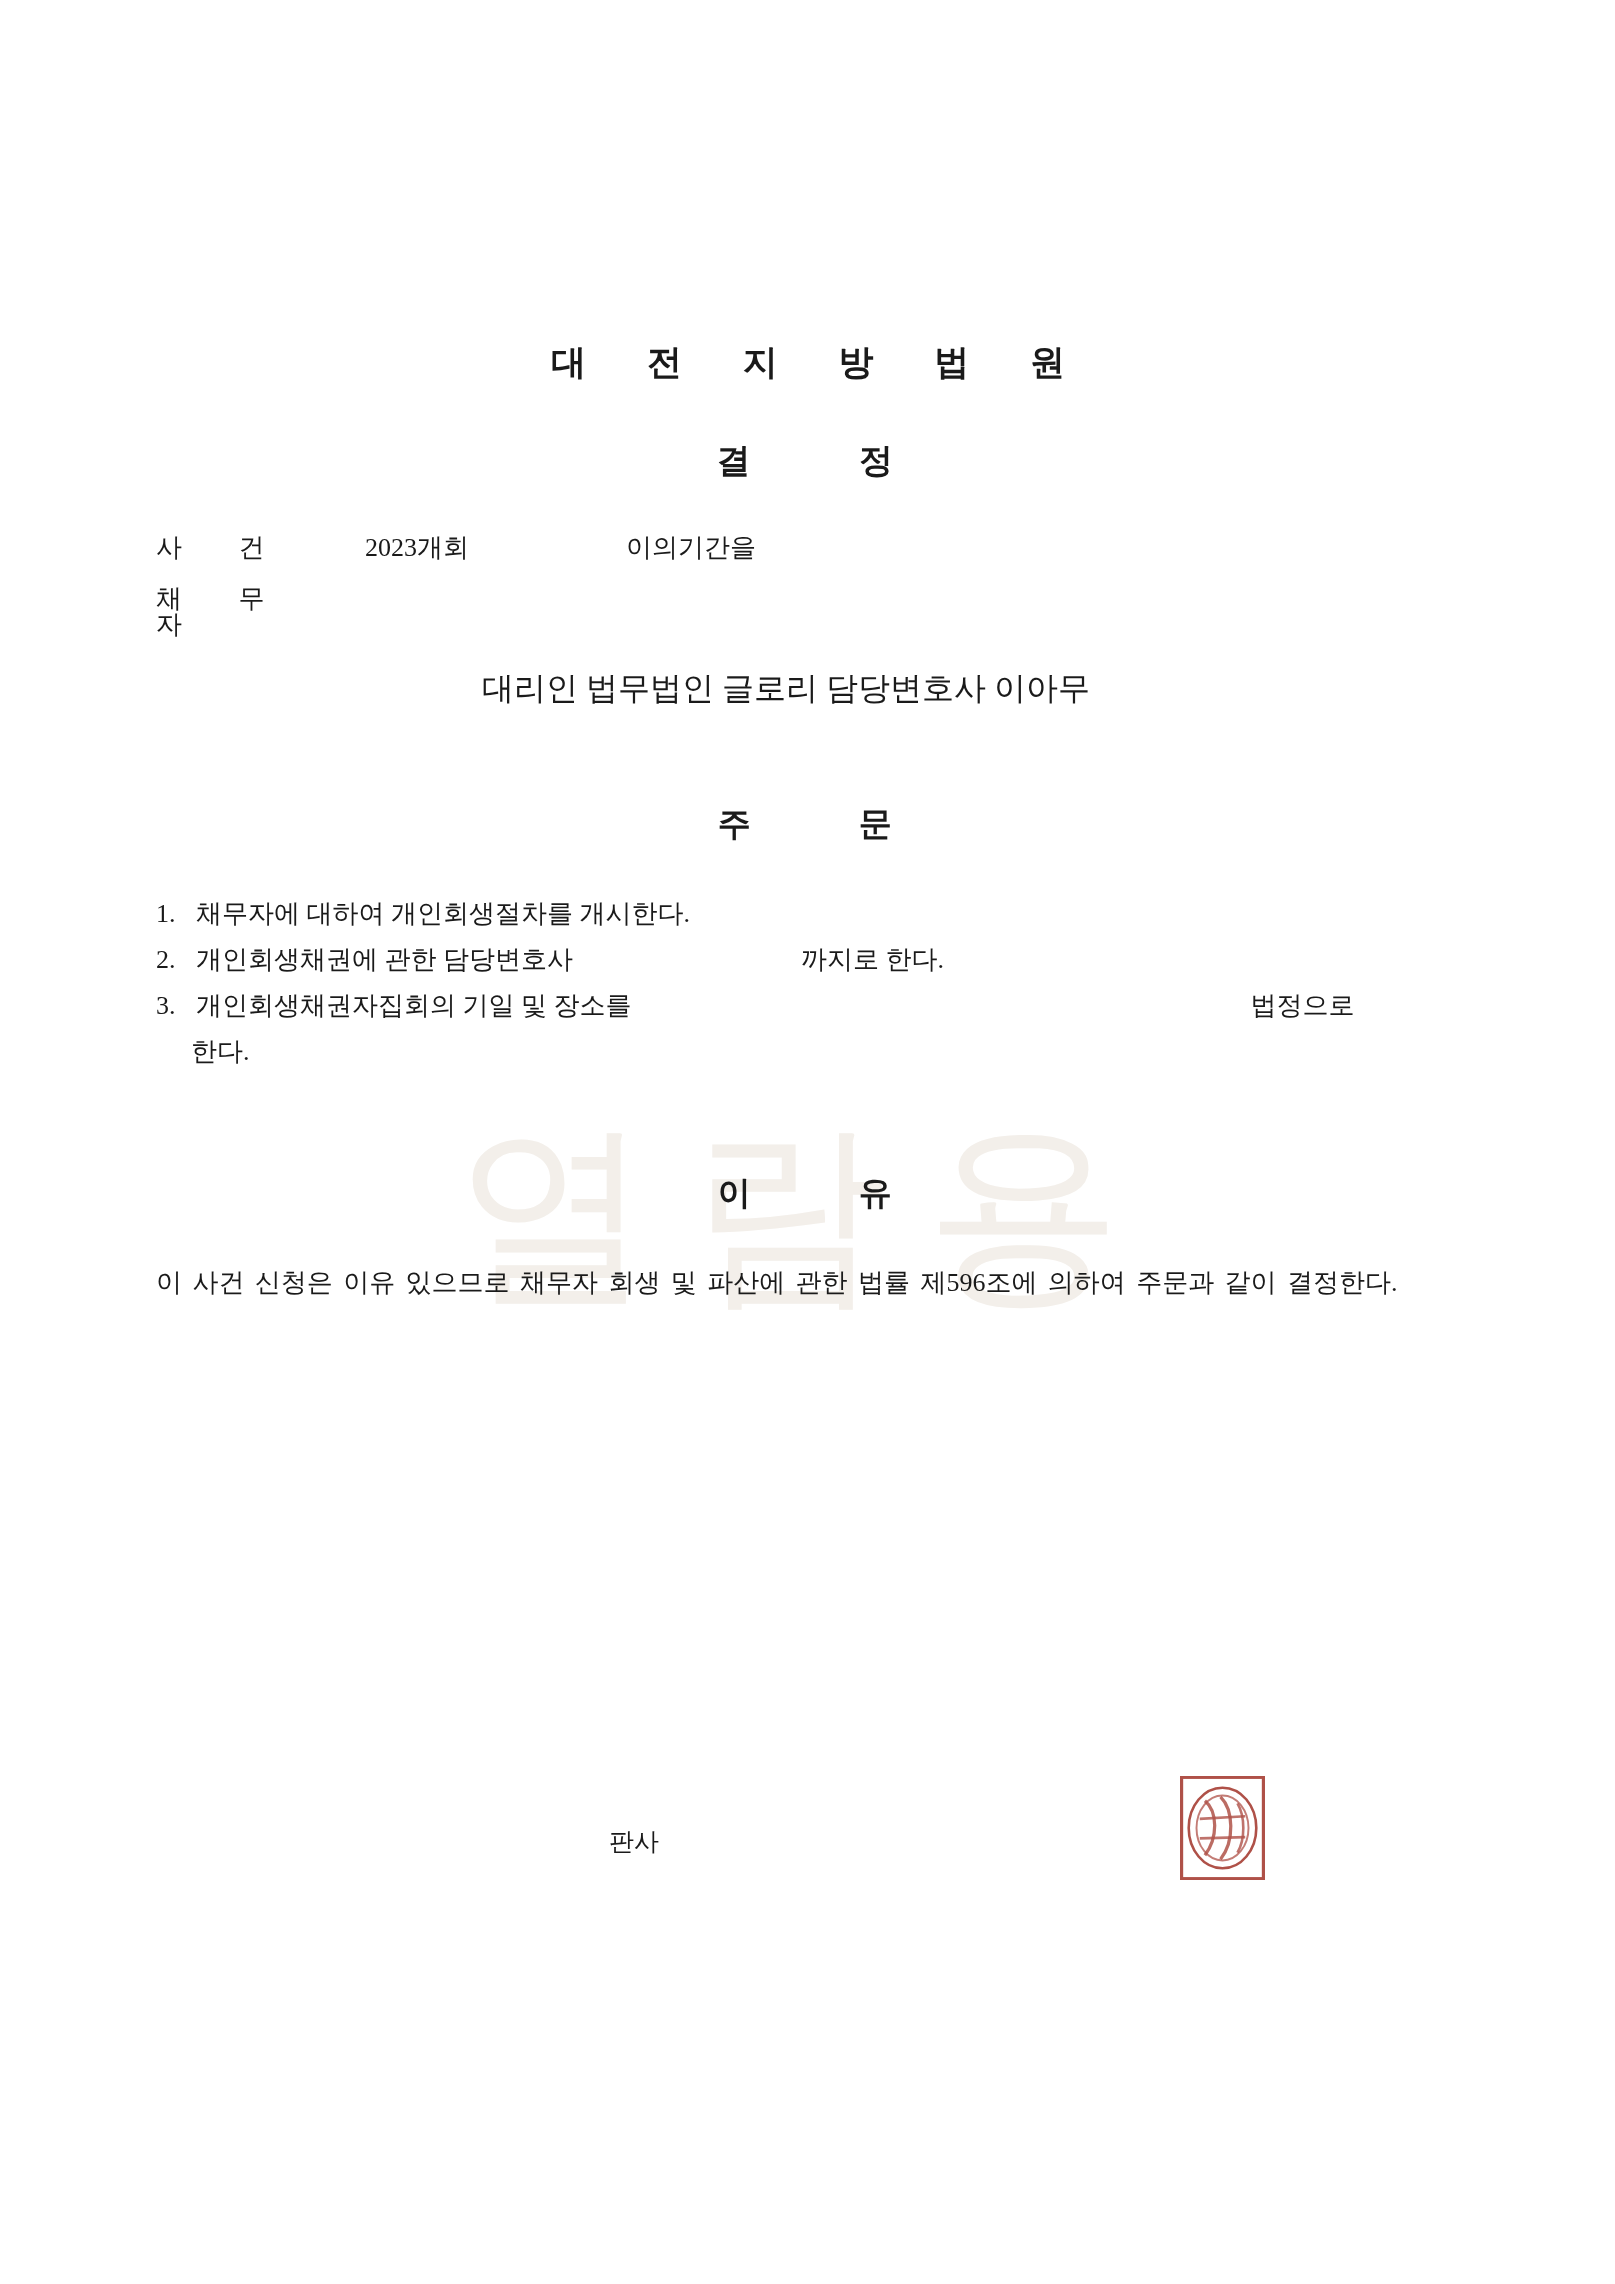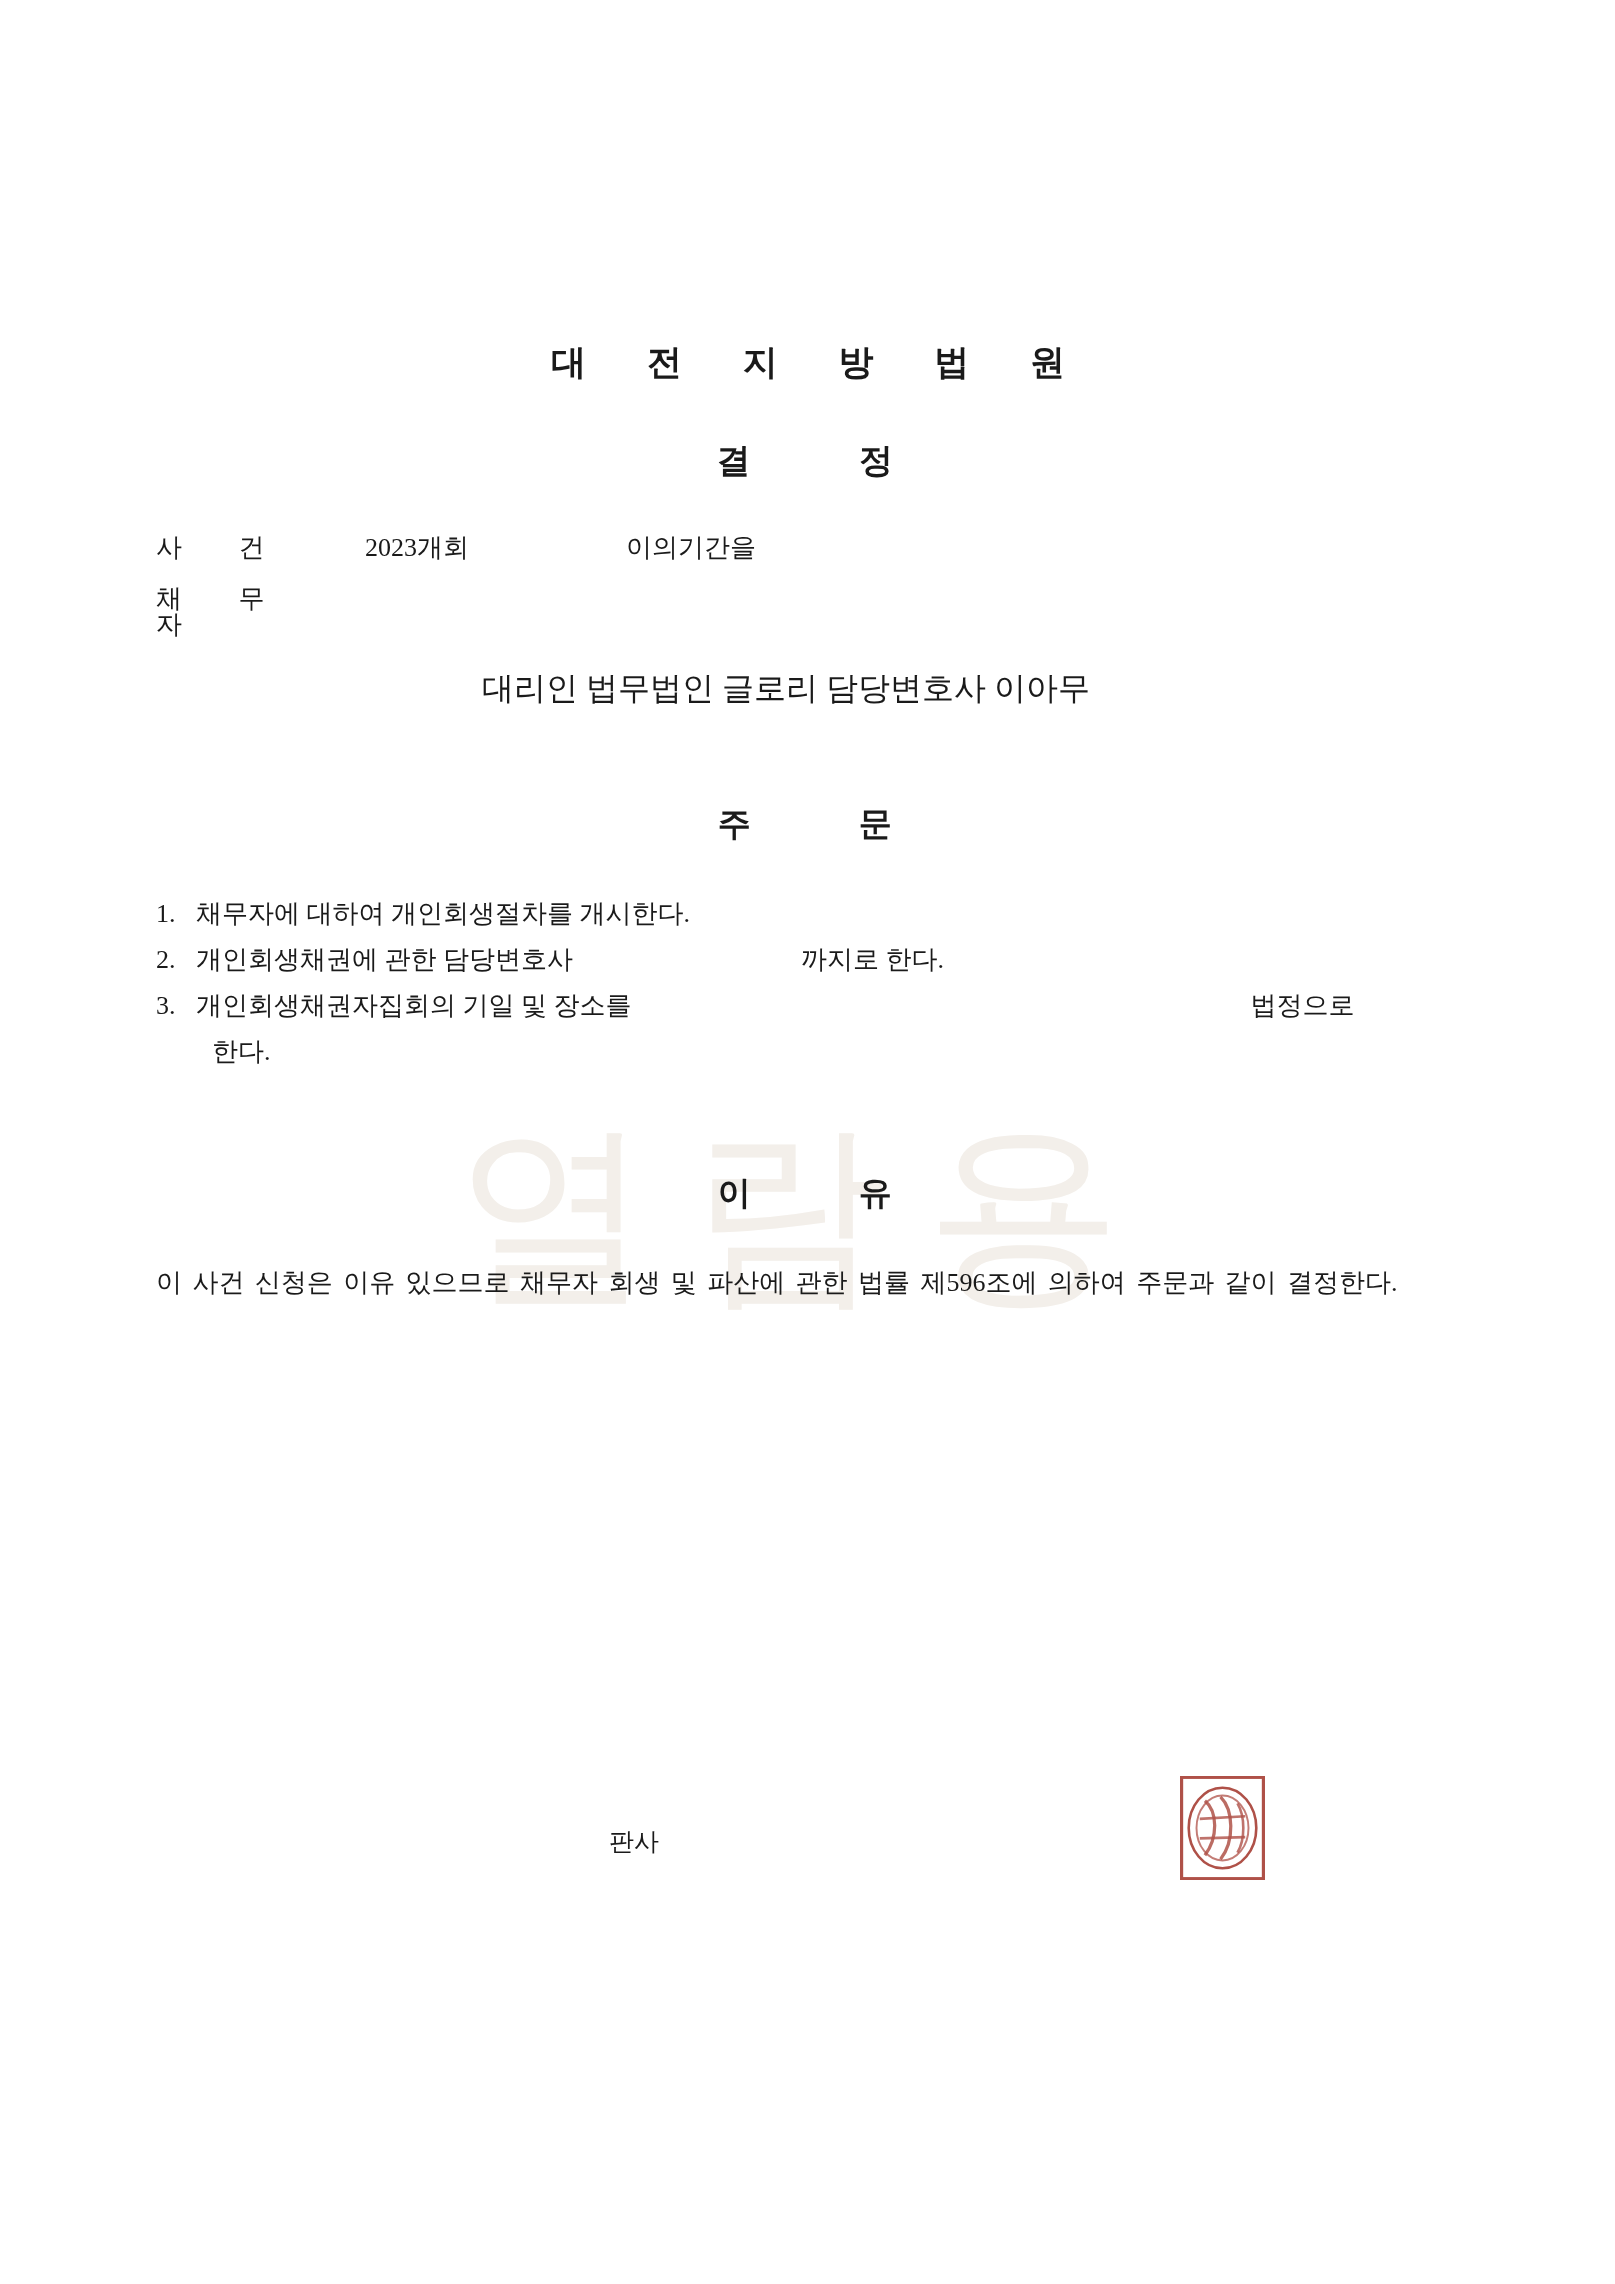--- a/index.html
+++ b/index.html
@@ -123,21 +123,21 @@
   }
   .blank-gap-mid {
     display: inline-block;
     width: 215px;
   }
   .blank-gap-long {
     display: inline-block;
     width: 606px;
   }
   .order-cont {
-    margin-left: 56px;
+    margin-left: 35px;
   }
 
   .reason-body {
     font-size: 26px;
     line-height: 1.65;
     margin-top: 20px;
     text-align: justify;
     word-spacing: 3.9px;
   }
 

